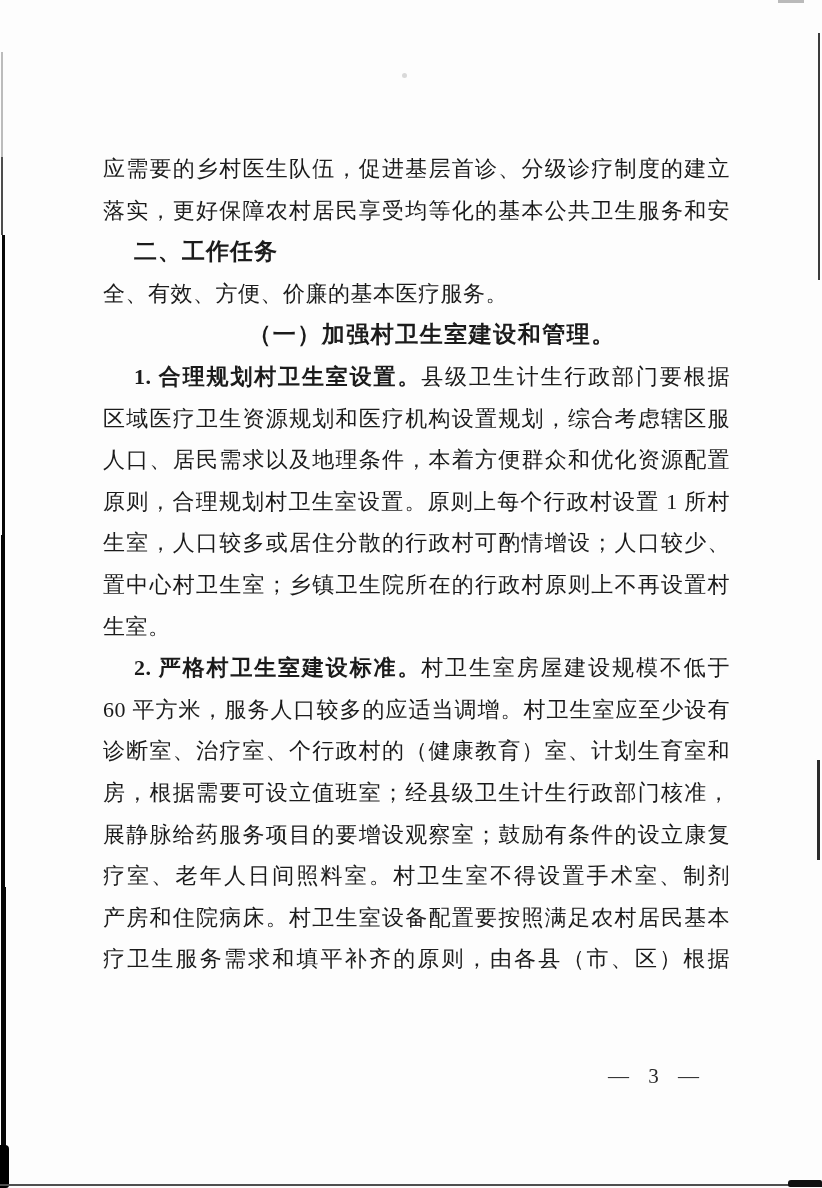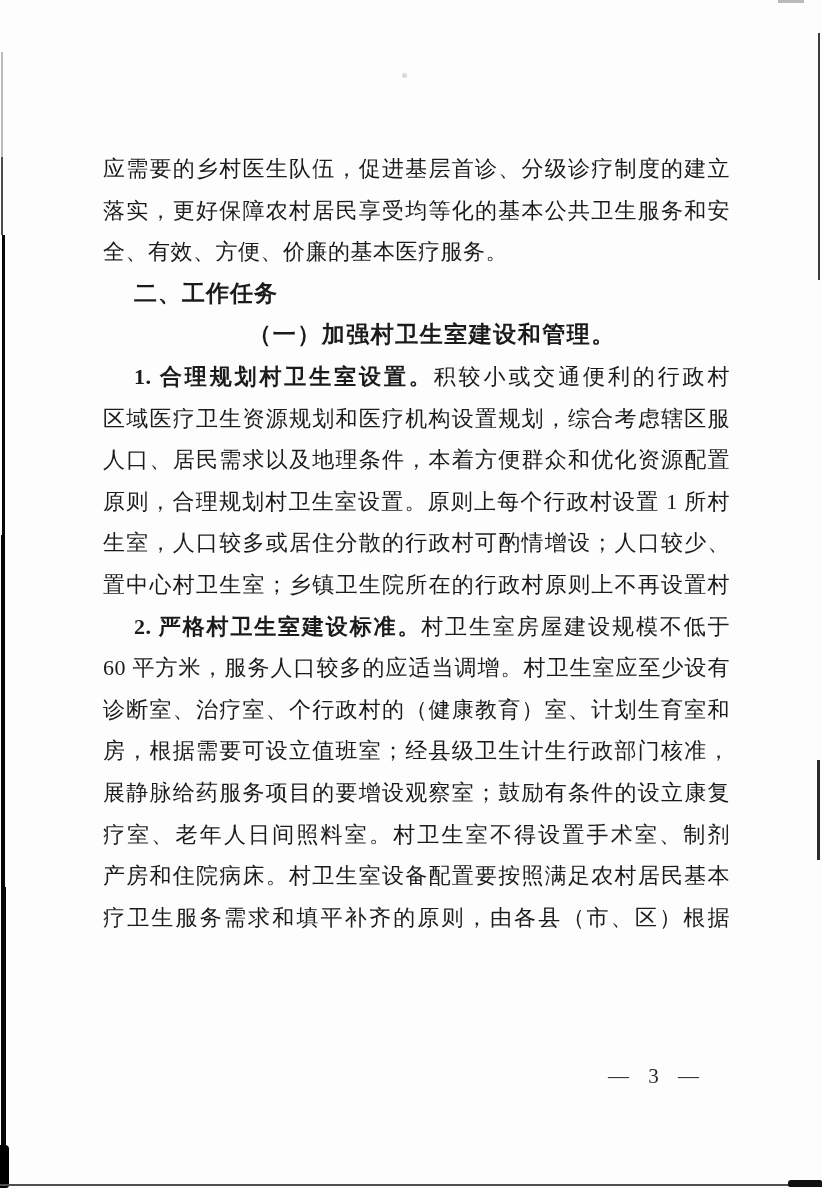--- a/index.html
+++ b/index.html
@@ -98,29 +98,30 @@
   <div class="artifact a-right-top"></div>
   <div class="artifact a-right-mid"></div>
   <div class="artifact a-right-speck"></div>
   <div class="artifact a-bottom-line"></div>
   <div class="artifact a-bottom-blob"></div>
   <div class="artifact a-speck-top"></div>
 
   <div class="content">
       <div class="line line-body justify"><span>应需要的乡村医生队伍，促进基层首诊、分级诊疗制度的建立和</span></div>
       <div class="line line-body justify"><span>落实，更好保障农村居民享受均等化的基本公共卫生服务和安</span></div>
+      <div class="line line-heading-hei indent"><span class="bold">二、工作任务</span></div>
       <div class="line line-body"><span>全、有效、方便、价廉的基本医疗服务。</span></div>
-      <div class="line line-heading-hei indent"><span class="bold">二、工作任务</span></div>
       <div class="line line-heading-kai indent"><span class="bold">（一）加强村卫生室建设和管理。</span></div>
-      <div class="line line-body justify indent"><span class="bold">1. 合理规划村卫生室设置。</span><span>积较小或交通便利的行政村</span></div>
+      <div class="line line-body justify indent"><span class="bold">1. 合理规划村卫生室设置。</span><span>县级卫生计生行政部门要根据</span></div>
       <div class="line line-body justify"><span>区域医疗卫生资源规划和医疗机构设置规划，综合考虑辖区服务</span></div>
       <div class="line line-body justify"><span>人口、居民需求以及地理条件，本着方便群众和优化资源配置的</span></div>
       <div class="line line-body justify"><span>原则，合理规划村卫生室设置。原则上每个行政村设置 1 所村卫</span></div>
       <div class="line line-body justify"><span>生室，人口较多或居住分散的行政村可酌情增设；人口较少、面</span></div>
       <div class="line line-body justify"><span>置中心村卫生室；乡镇卫生院所在的行政村原则上不再设置村卫</span></div>
+      <div class="line line-body"><span>生室。</span></div>
       <div class="line line-body justify indent"><span class="bold">2. 严格村卫生室建设标准。</span><span>村卫生室房屋建设规模不低于</span></div>
       <div class="line line-body justify"><span>60 平方米，服务人口较多的应适当调增。村卫生室应至少设有</span></div>
       <div class="line line-body justify"><span>诊断室、治疗室、个行政村的（健康教育）室、计划生育室和药</span></div>
       <div class="line line-body justify"><span>房，根据需要可设立值班室；经县级卫生计生行政部门核准，开</span></div>
       <div class="line line-body justify"><span>展静脉给药服务项目的要增设观察室；鼓励有条件的设立康复理</span></div>
       <div class="line line-body justify"><span>疗室、老年人日间照料室。村卫生室不得设置手术室、制剂室、</span></div>
       <div class="line line-body justify"><span>产房和住院病床。村卫生室设备配置要按照满足农村居民基本医</span></div>
       <div class="line line-body justify"><span>疗卫生服务需求和填平补齐的原则，由各县（市、区）根据《湖</span></div>
     </div>
 

